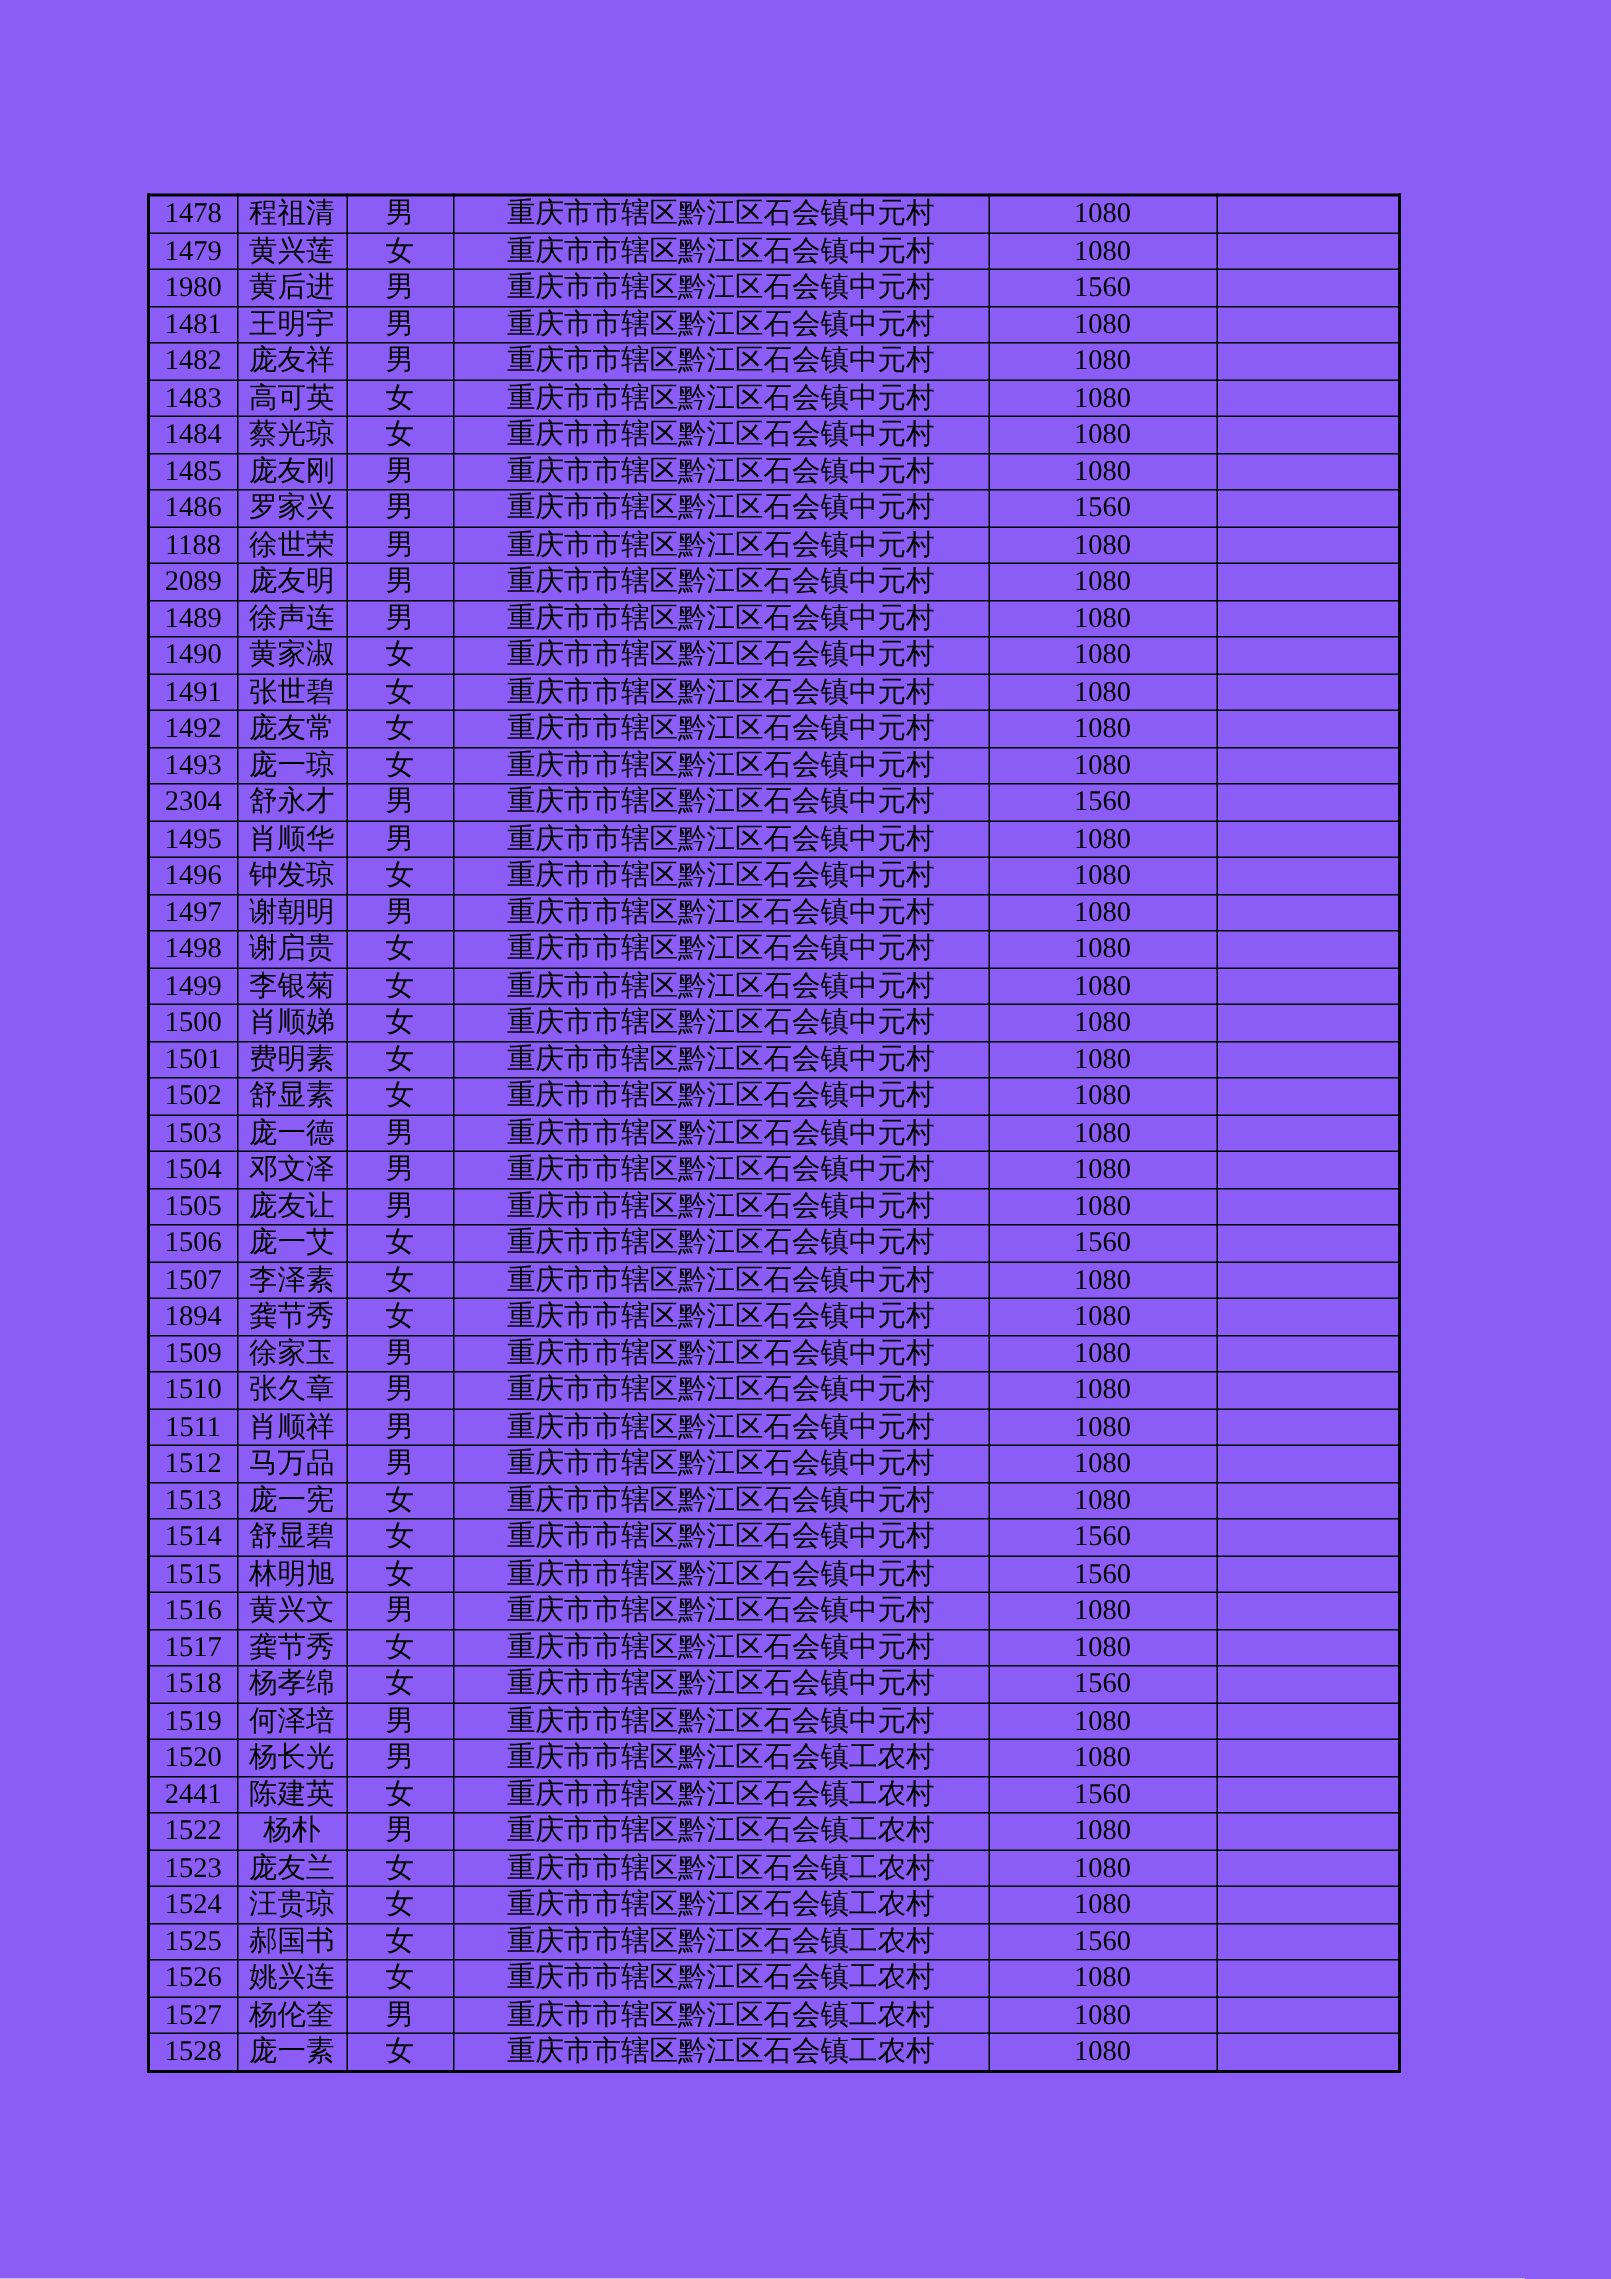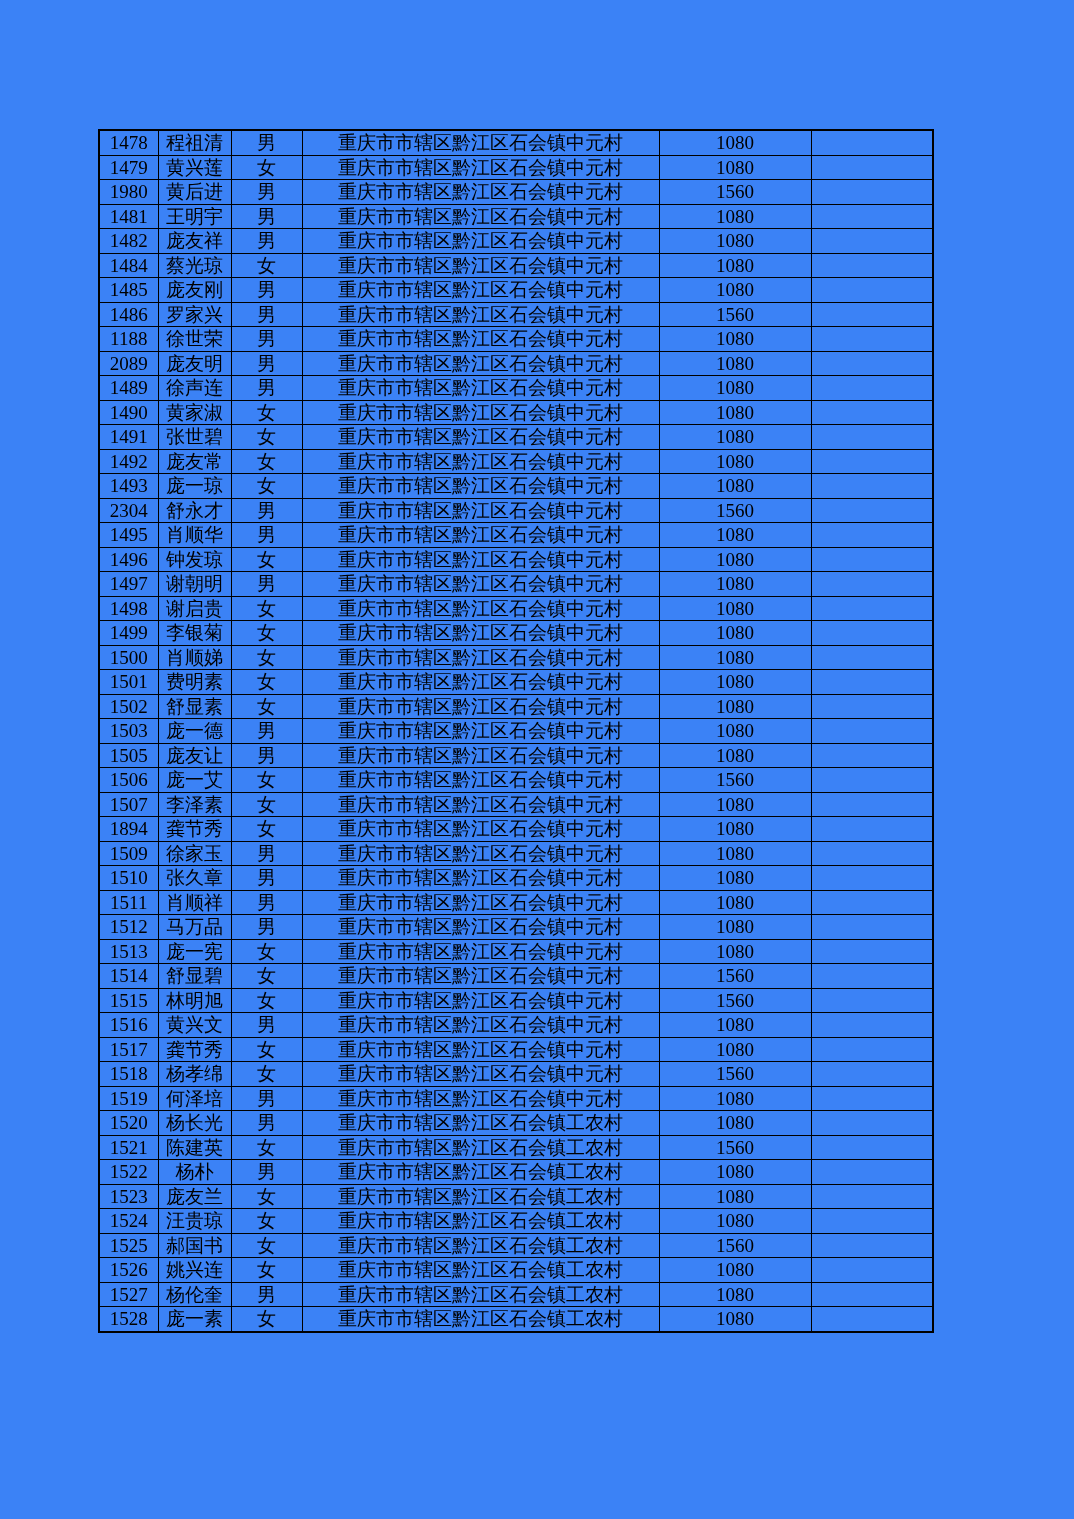--- a/index.html
+++ b/index.html
@@ -4,21 +4,21 @@
 <style>
   html, body {
     margin: 0;
     padding: 0;
     background: #ffffff;
   }
   .page {
     position: relative;
     width: 1074px;
     height: 1519px;
-    background: #3b82f6;
+    background: #8b5cf6;
     font-family: "Liberation Serif", "DejaVu Serif", serif;
     color: #000000;
     overflow: hidden;
   }
   table.roster {
     position: absolute;
     left: 98px;
     top: 129px;
     width: 836px;
     border-collapse: collapse;
@@ -92,20 +92,28 @@
         </tr>
         <tr>
           <td>1482</td>
           <td>庞友祥</td>
           <td>男</td>
           <td>重庆市市辖区黔江区石会镇中元村</td>
           <td>1080</td>
           <td></td>
         </tr>
         <tr>
+          <td>1483</td>
+          <td>高可英</td>
+          <td>女</td>
+          <td>重庆市市辖区黔江区石会镇中元村</td>
+          <td>1080</td>
+          <td></td>
+        </tr>
+        <tr>
           <td>1484</td>
           <td>蔡光琼</td>
           <td>女</td>
           <td>重庆市市辖区黔江区石会镇中元村</td>
           <td>1080</td>
           <td></td>
         </tr>
         <tr>
           <td>1485</td>
           <td>庞友刚</td>
@@ -252,20 +260,28 @@
         </tr>
         <tr>
           <td>1503</td>
           <td>庞一德</td>
           <td>男</td>
           <td>重庆市市辖区黔江区石会镇中元村</td>
           <td>1080</td>
           <td></td>
         </tr>
         <tr>
+          <td>1504</td>
+          <td>邓文泽</td>
+          <td>男</td>
+          <td>重庆市市辖区黔江区石会镇中元村</td>
+          <td>1080</td>
+          <td></td>
+        </tr>
+        <tr>
           <td>1505</td>
           <td>庞友让</td>
           <td>男</td>
           <td>重庆市市辖区黔江区石会镇中元村</td>
           <td>1080</td>
           <td></td>
         </tr>
         <tr>
           <td>1506</td>
           <td>庞一艾</td>
@@ -380,21 +396,21 @@
         </tr>
         <tr>
           <td>1520</td>
           <td>杨长光</td>
           <td>男</td>
           <td>重庆市市辖区黔江区石会镇工农村</td>
           <td>1080</td>
           <td></td>
         </tr>
         <tr>
-          <td>1521</td>
+          <td>2441</td>
           <td>陈建英</td>
           <td>女</td>
           <td>重庆市市辖区黔江区石会镇工农村</td>
           <td>1560</td>
           <td></td>
         </tr>
         <tr>
           <td>1522</td>
           <td>杨朴</td>
           <td>男</td>

